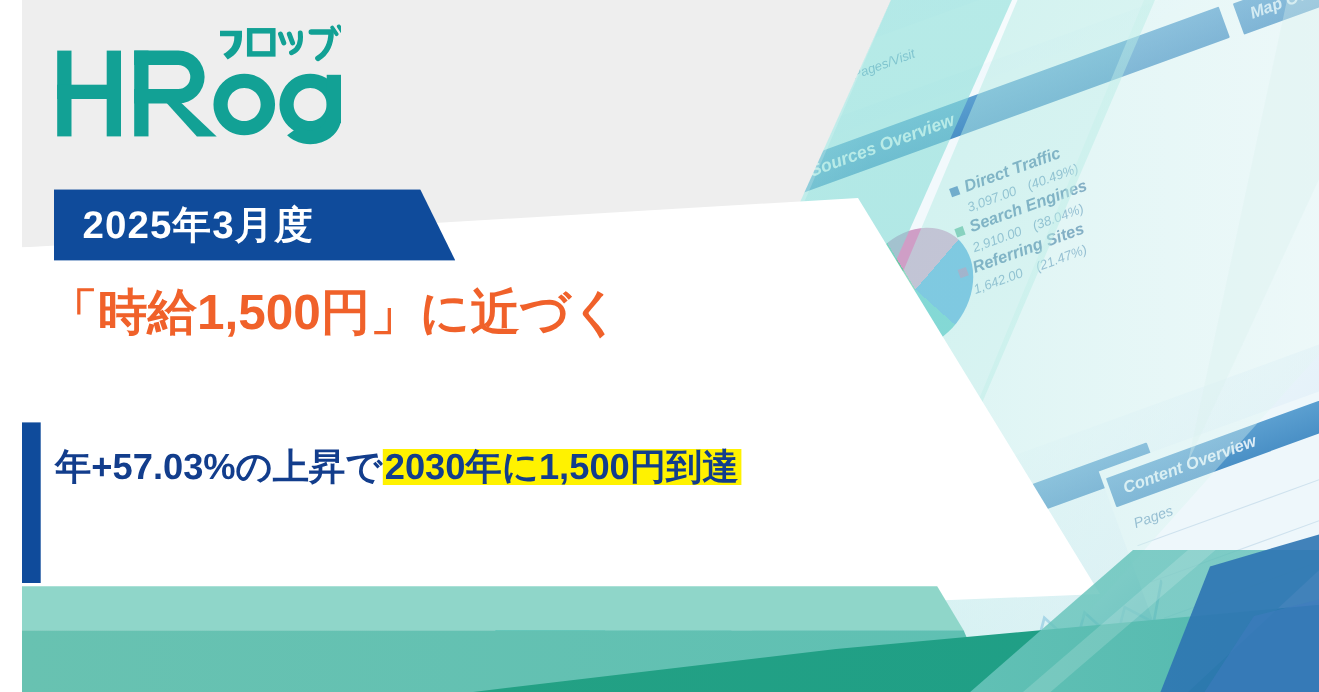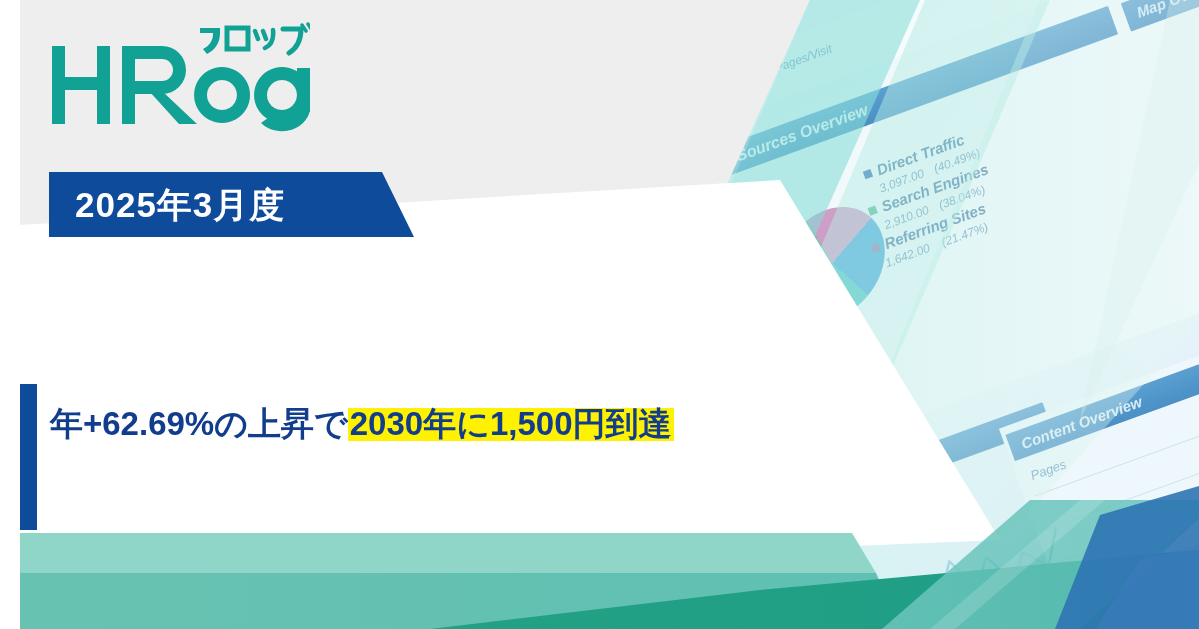--- a/index.html
+++ b/index.html
@@ -258,20 +258,21 @@
         <path d="M252 3 l4 6 M258 2 l4 6" fill="none" stroke-width="3.5" stroke-linecap="round"></path>
       </g>
     </svg>
   </div>
 
   <div class="badge">
     <span class="badge-label">2025年3月度</span>
   </div>
 
   <div class="headline">
+    <div>「時給1,500円」に近づく</div>
   </div>
 
   <div class="sub-bar"></div>
   <div class="subtitle">
-    <div><span>年+62.69%の上昇で</span><span class="hl">2030年に1,500円到達</span></div>
+    <div><span>年+57.03%の上昇で</span><span class="hl">2030年に1,500円到達</span></div>
   </div>
 
 </div>
 
 </body></html>

